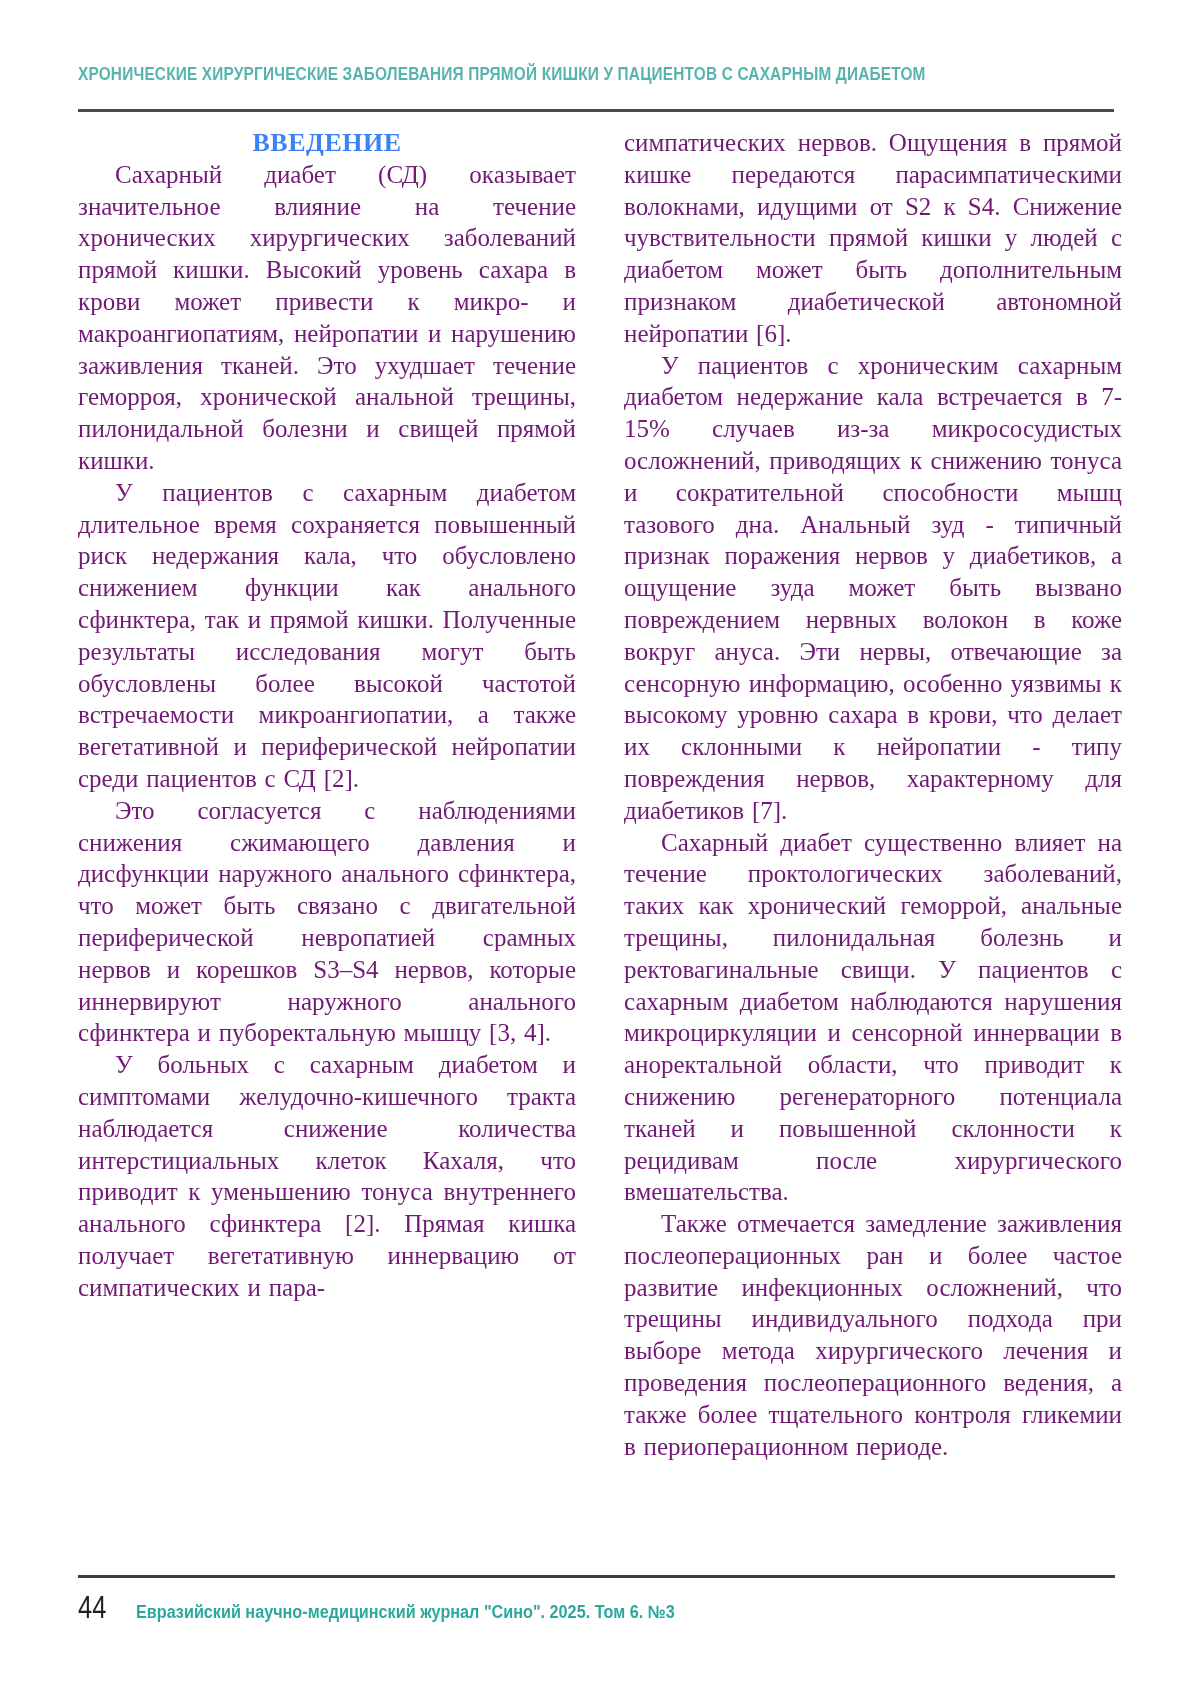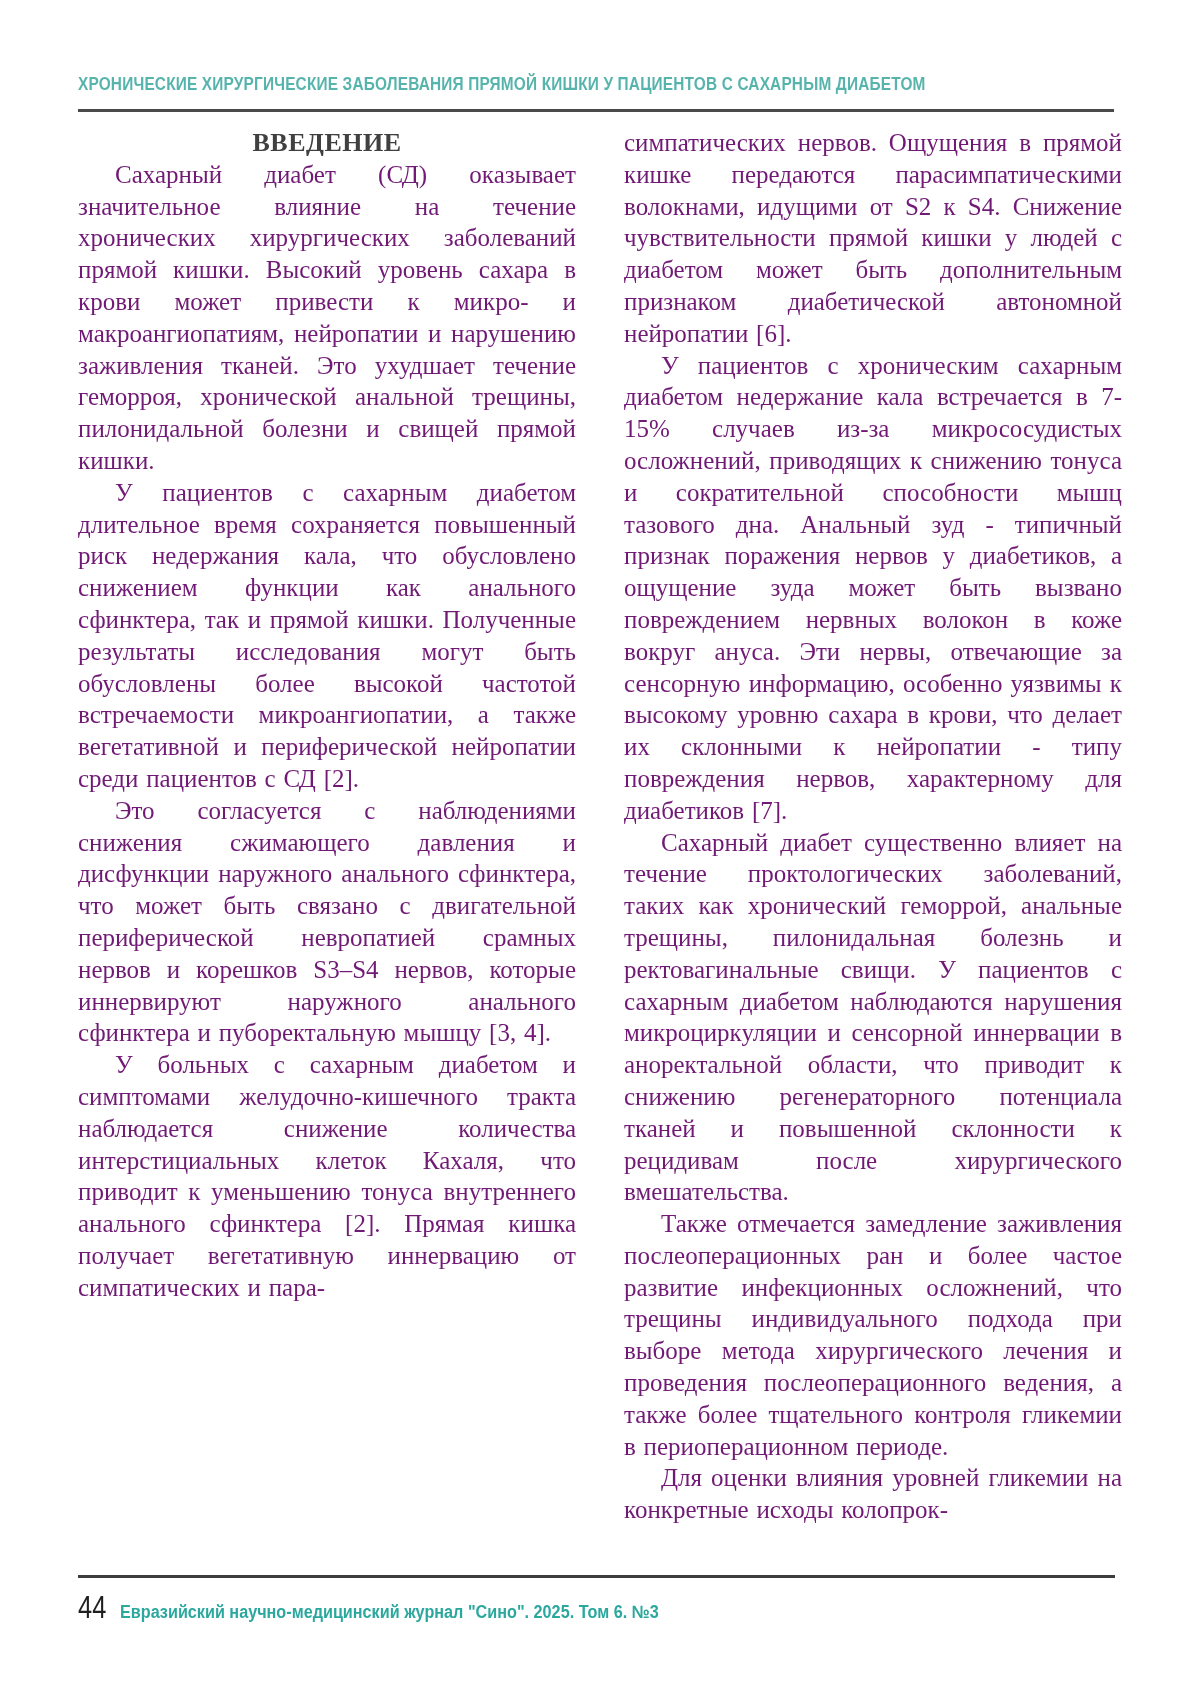--- a/index.html
+++ b/index.html
@@ -9,21 +9,21 @@
     position: relative;
     background: #ffffff;
     font-family: "Liberation Serif", serif;
     overflow: hidden;
   }
 
   
   .running-head {
     position: absolute;
     left: 78px;
-    top: 74px;
+    top: 64px;
     width: 1040px;
     color: #57b4ac;
     font-family: "Liberation Sans", sans-serif;
     font-weight: 700;
     font-size: 17.5px;
     letter-spacing: 0.2px;
     white-space: nowrap;
   }
   .cond {
     display: inline-block;
@@ -49,21 +49,21 @@
     gap: 48px;
   }
   .col { width: 498px; }
 
   .section-title {
     margin: 0;
     text-align: center;
     font-size: 26px;
     line-height: 31.8px;
     font-weight: 700;
-    color: #404040;
+    color: #3b82f6;
     letter-spacing: 0.5px;
   }
   .body-par {
     margin: 0;
     font-size: 25px;
     line-height: 31.8px;
     color: #701a75;
     text-align: justify;
     text-indent: 37px;
     word-spacing: 1.5px;
@@ -78,21 +78,21 @@
     width: 1037px;
     height: 3px;
     background: #3d3d3d;
   }
   .footer-row {
     position: absolute;
     left: 78px;
     top: 1590px;
     display: flex;
     align-items: baseline;
-    gap: 8px;
+    gap: 24px;
     text-align: right;
   }
   .page-num {
     font-family: "Liberation Sans", sans-serif;
     font-size: 31px;
     font-weight: 400;
     color: #1f1f1f;
     display: inline-block;
     transform: scaleX(0.82);
     transform-origin: left center;
@@ -124,21 +124,20 @@
     <p class="body-par">Сахарный диабет (СД) оказывает значительное влияние на течение хронических хирургических заболеваний прямой кишки. Высокий уровень сахара в крови может привести к микро- и макроангиопатиям, нейропатии и нарушению заживления тканей. Это ухудшает течение геморроя, хронической анальной трещины, пилонидальной болезни и свищей прямой кишки.</p>
     <p class="body-par">У пациентов с сахарным диабетом длительное время сохраняется повышенный риск недержания кала, что обусловлено снижением функции как анального сфинктера, так и прямой кишки. Полученные результаты исследования могут быть обусловлены более высокой частотой встречаемости микроангиопатии, а также вегетативной и периферической нейропатии среди пациентов с СД [2].</p>
     <p class="body-par">Это согласуется с наблюдениями снижения сжимающего давления и дисфункции наружного анального сфинктера, что может быть связано с двигательной периферической невропатией срамных нервов и корешков S3–S4 нервов, которые иннервируют наружного анального сфинктера и пуборектальную мышцу [3, 4].</p>
     <p class="body-par">У больных с сахарным диабетом и симптомами желудочно-кишечного тракта наблюдается снижение количества интерстициальных клеток Кахаля, что приводит к уменьшению тонуса внутреннего анального сфинктера [2]. Прямая кишка получает вегетативную иннервацию от симпатических и пара-</p>
   </section>
   <section class="col">
     <p class="body-par no-indent">симпатических нервов. Ощущения в прямой кишке передаются парасимпатическими волокнами, идущими от S2 к S4. Снижение чувствительности прямой кишки у людей с диабетом может быть дополнительным признаком диабетической автономной нейропатии [6].</p>
     <p class="body-par">У пациентов с хроническим сахарным диабетом недержание кала встречается в 7-15% случаев из-за микрососудистых осложнений, приводящих к снижению тонуса и сократительной способности мышц тазового дна. Анальный зуд - типичный признак поражения нервов у диабетиков, а ощущение зуда может быть вызвано повреждением нервных волокон в коже вокруг ануса. Эти нервы, отвечающие за сенсорную информацию, особенно уязвимы к высокому уровню сахара в крови, что делает их склонными к нейропатии - типу повреждения нервов, характерному для диабетиков [7].</p>
     <p class="body-par">Сахарный диабет существенно влияет на течение проктологических заболеваний, таких как хронический геморрой, анальные трещины, пилонидальная болезнь и ректовагинальные свищи. У пациентов с сахарным диабетом наблюдаются нарушения микроциркуляции и сенсорной иннервации в аноректальной области, что приводит к снижению регенераторного потенциала тканей и повышенной склонности к рецидивам после хирургического вмешательства.</p>
     <p class="body-par">Также отмечается замедление заживления послеоперационных ран и более частое развитие инфекционных осложнений, что трещины индивидуального подхода при выборе метода хирургического лечения и проведения послеоперационного ведения, а также более тщательного контроля гликемии в периоперационном периоде.</p>
-    <p class="body-par">Для оценки влияния уровней гликемии на конкретные исходы колопрок-</p>
   </section>
 </main>
 
 <footer>
   <div class="footer-rule"></div>
   <div class="footer-row">
     <span class="page-num">44</span>
     <span class="journal-title">Евразийский научно-медицинский журнал "Сино". 2025. Том 6. №3</span>
   </div>
 </footer>

